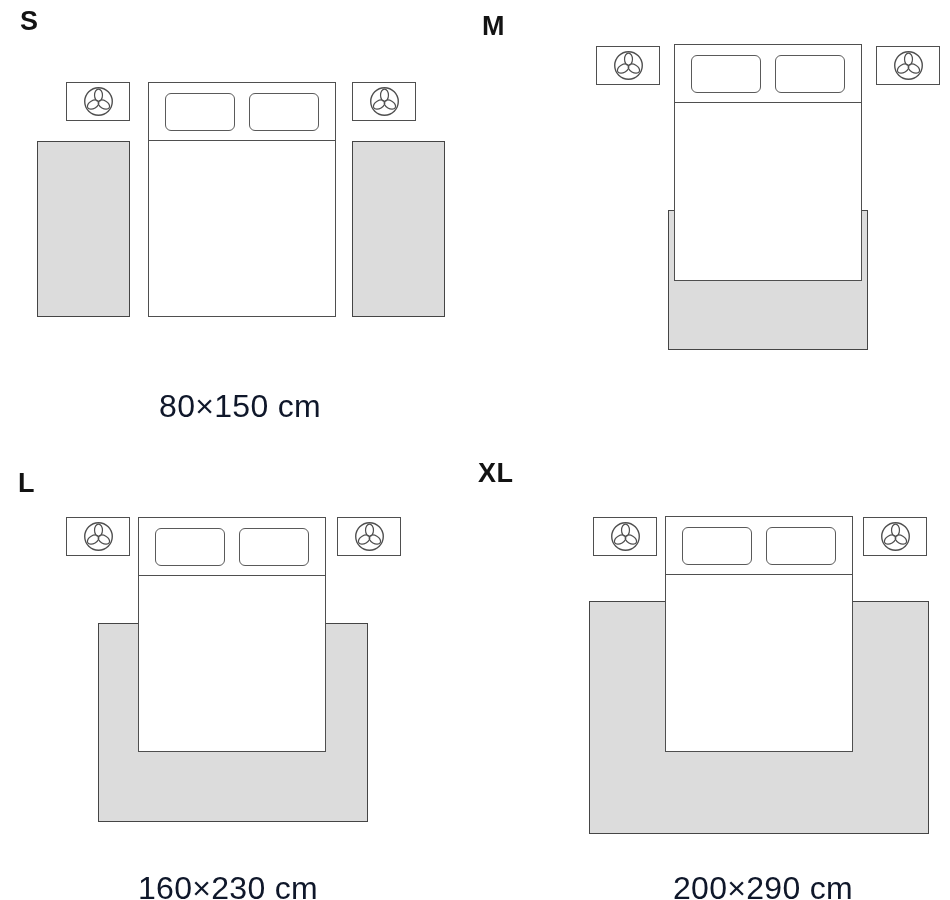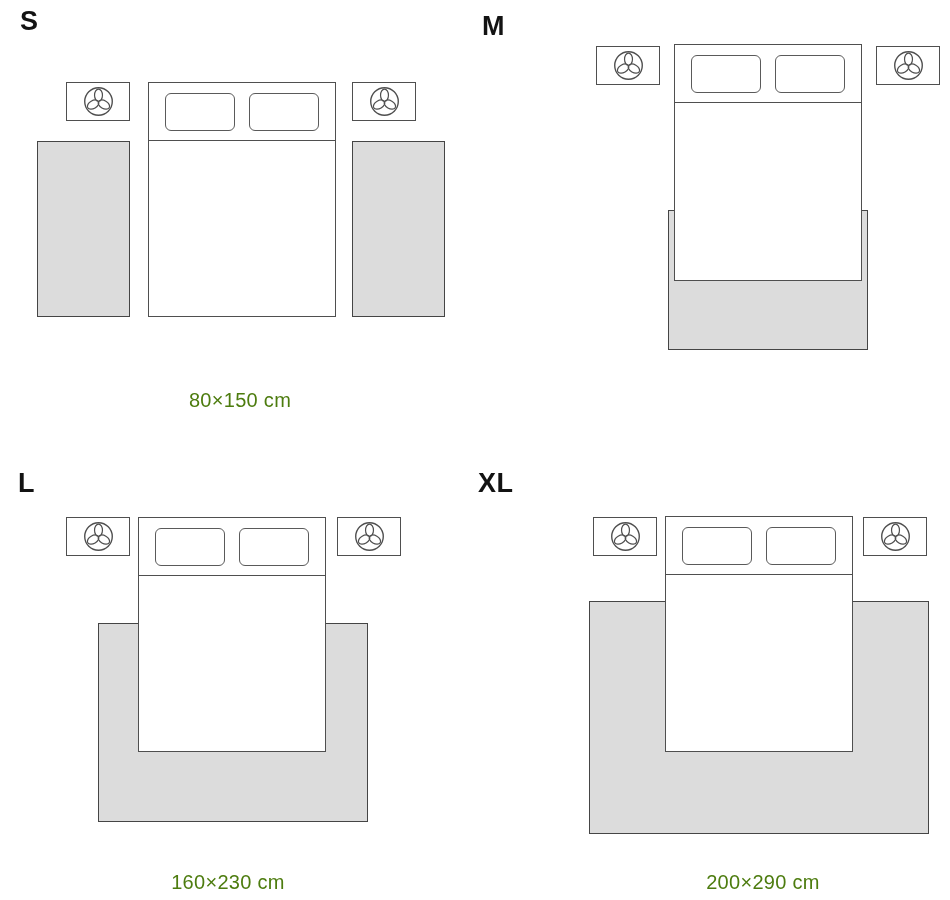--- a/index.html
+++ b/index.html
@@ -37,21 +37,21 @@
   .pillow{
     width:70px;height:38px;border:1.4px solid #5a5a5a;
     border-radius:6px;box-sizing:border-box;background:#ffffff;
   }
   .rug{
     position:absolute;background:#dcdcdc;border:1.5px solid #454545;
     box-sizing:border-box;z-index:1;
   }
   .size-text{
     position:absolute;width:300px;text-align:center;
-    font-size:20px;line-height:1.1;color:#4d7c0f;letter-spacing:0.3px;
+    font-size:32px;line-height:1.1;color:#0f172a;letter-spacing:0.3px;
   }
 </style>
 </head>
 <body>
 
 <div class="stage">
 
   <div class="panel" id="panel-s">
     <div class="letter" style="left:20px;top:8px;">S</div>
 
@@ -154,21 +154,21 @@
         <div class="pillow"></div>
       </div>
     </div>
 
     <div class="rug" style="left:98px;top:173px;width:270px;height:199px;"></div>
 
     <div class="size-text" style="left:78px;top:421px;">160×230 cm</div>
   </div>
 
   <div class="panel" id="panel-xl">
-    <div class="letter" style="left:3px;top:20px;text-align:center;">XL</div>
+    <div class="letter" style="left:3px;top:10px;text-align:center;">XL</div>
 
     <div class="nightstand" style="left:118px;top:67px;">
       <svg class="plant" viewBox="0 0 36 36">
         <circle cx="18" cy="18" r="16" fill="none" stroke="#4f4f4f" stroke-width="1.6"></circle>
         <g fill="none" stroke="#4f4f4f" stroke-width="1.4">
           <ellipse cx="18" cy="10.8" rx="4.6" ry="7.2"></ellipse>
           <ellipse cx="18" cy="10.8" rx="4.6" ry="7.2" transform="rotate(120 18 18)"></ellipse>
           <ellipse cx="18" cy="10.8" rx="4.6" ry="7.2" transform="rotate(240 18 18)"></ellipse>
         </g>
       </svg>

